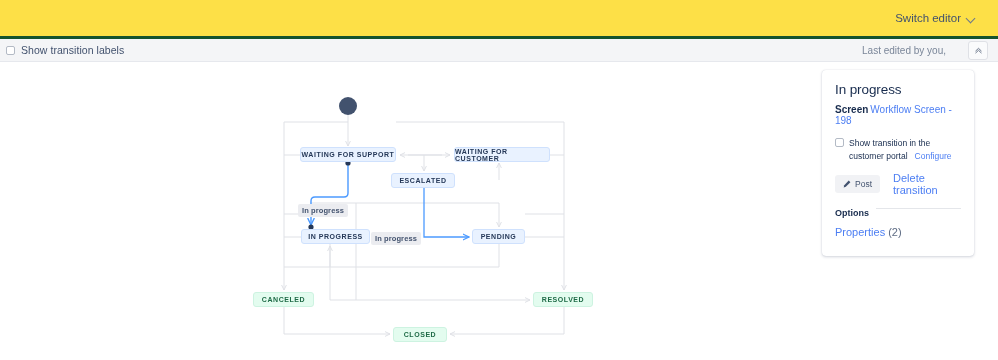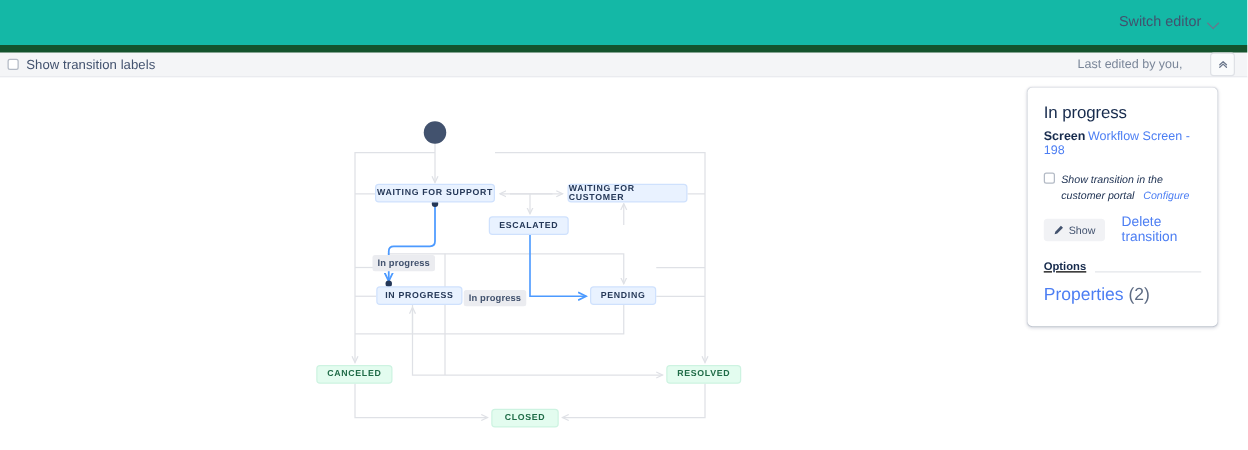--- a/index.html
+++ b/index.html
@@ -7,40 +7,40 @@
     width: 998px; height: 360px;
     background: #ffffff;
     font-family: "Liberation Sans", sans-serif;
     overflow: hidden;
   }
   #app { position: relative; width: 998px; height: 360px; background: #ffffff; }
 
   
   .topbar {
     position: absolute; left: 0; top: 0; width: 998px; height: 36px;
-    background: #14b8a6; display: flex; align-items: center;
+    background: #fde047; display: flex; align-items: center;
     justify-content: flex-end; box-sizing: border-box; padding-right: 14px;
   }
   .switch-editor {
     display: inline-flex; align-items: center; gap: 6px;
     font-size: 11.5px; color: #42526e; background: transparent;
     border: none; padding: 5px 8px; border-radius: 3px; cursor: pointer;
     white-space: nowrap;
   }
   .chev { display: inline-block; width: 9px; height: 9px; position: relative; }
   .chev::after {
     content: ""; position: absolute; left: 0; top: 1px;
     width: 6px; height: 6px; border-right: 1.4px solid #6b778c;
     border-bottom: 1.4px solid #6b778c; transform: rotate(45deg);
   }
 
   
   .toolbar {
     position: absolute; left: 0; top: 36px; width: 998px; height: 26px;
-    background: #f4f5f7; border-top: 6px solid #14532d;
+    background: #f4f5f7; border-top: 3px solid #14532d;
     border-bottom: 1px solid #e6e8ed;
     display: flex; align-items: center; box-sizing: border-box;
     padding: 0 10px 0 6px;
   }
   .tb-left { display: flex; align-items: center; gap: 6px; }
   .tb-right { margin-left: auto; display: flex; align-items: center; gap: 22px; }
   .cb {
     width: 9px; height: 9px; border: 1px solid #b3bac5; border-radius: 2px;
     background: #ffffff; box-sizing: border-box; flex: 0 0 auto; cursor: pointer;
   }
@@ -87,37 +87,37 @@
   .p-title {
     font-size: 13.5px; color: #172b4d; font-weight: normal;
     margin: 0 0 7px 0; letter-spacing: -.1px;
   }
   .p-screen { font-size: 10px; color: #172b4d; margin-bottom: 11px; }
   .p-screen b { font-weight: bold; }
   .p-screen a { color: #4c7ef3; text-decoration: none; margin-left: 2px; }
 
   .p-check { display: flex; align-items: flex-start; gap: 5px; margin-bottom: 9px; }
   .p-check .cb { margin-top: 1px; }
-  .p-check-txt { font-size: 8.5px; color: #172b4d; line-height: 1.55; font-style: italic; }
+  .p-check-txt { font-size: 8.5px; color: #172b4d; line-height: 1.55; }
   .p-check-txt a { color: #4c7ef3; text-decoration: none; margin-left: 7px; }
 
   .p-actions { display: flex; align-items: center; gap: 13px; margin-bottom: 12px; }
   .btn-edit {
     display: inline-flex; align-items: center; gap: 4px;
     background: #f1f2f5; border: none; border-radius: 3px;
     padding: 4px 8px; font-size: 8.5px; color: #42526e;
     cursor: pointer; font-family: inherit;
   }
   .link-del { font-size: 11px; color: #4c7ef3; text-decoration: none; cursor: pointer; }
 
-  .opt-head { display: flex; align-items: flex-end; gap: 7px; margin-bottom: 6px; text-decoration: underline; }
+  .opt-head { display: flex; align-items: flex-start; gap: 7px; margin-bottom: 6px; }
   .opt-head-txt { font-size: 9px; font-weight: bold; color: #172b4d; }
   .opt-rule { flex: 1; height: 1px; background: #e4e6ea; }
   .opt-list { list-style: none; margin: 0; padding: 0; }
-  .opt-list li { font-size: 14px; line-height: 1.62; }
+  .opt-list li { font-size: 11px; line-height: 1.62; }
   .opt-list a { color: #4c7ef3; text-decoration: none; cursor: pointer; }
   .opt-count { color: #5e6c84; }
 </style>
 </head>
 <body>
 
 <div id="app">
 
   <div class="topbar">
     <div class="switch-editor">
@@ -245,21 +245,21 @@
       <span class="p-check-txt">
         <span>Show transition in the customer portal</span><a>Configure</a>
       </span>
     </div>
 
     <div class="p-actions">
       <button class="btn-edit">
         <svg width="8" height="8" viewBox="0 0 12 12">
           <path d="M8.6 0.9 L11.1 3.4 L4.2 10.3 L1 11.2 L1.9 8 Z" fill="#42526e"></path>
         </svg>
-        <span>Show</span>
+        <span>Post</span>
       </button>
       <a class="link-del">Delete transition</a>
     </div>
 
     <div class="opt-head">
       <span class="opt-head-txt">Options</span>
       <span class="opt-rule"></span>
     </div>
 
     <ul class="opt-list">

